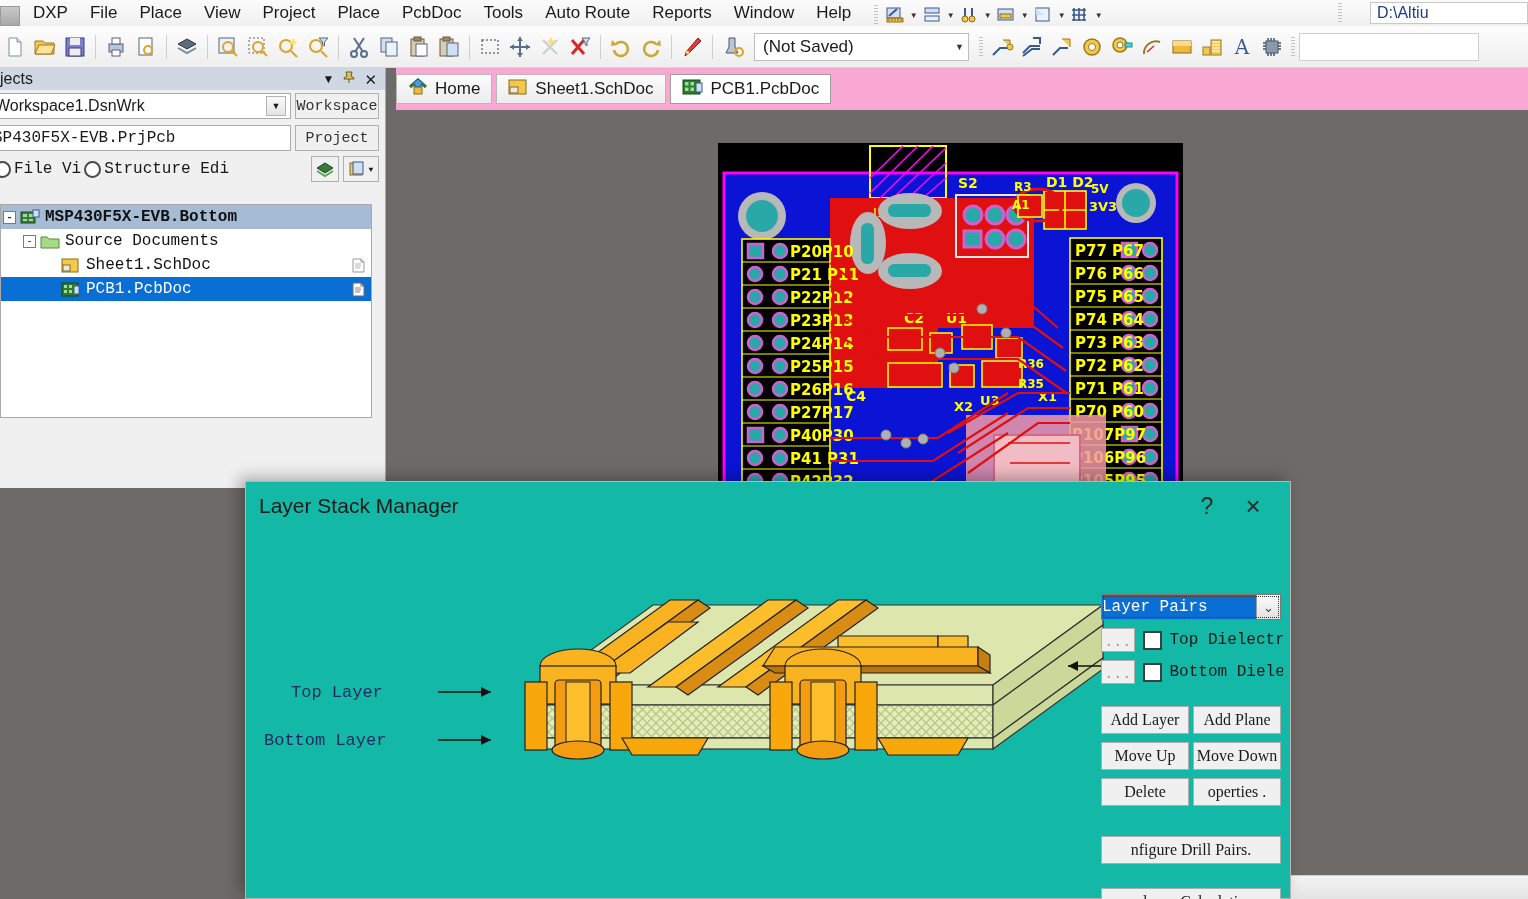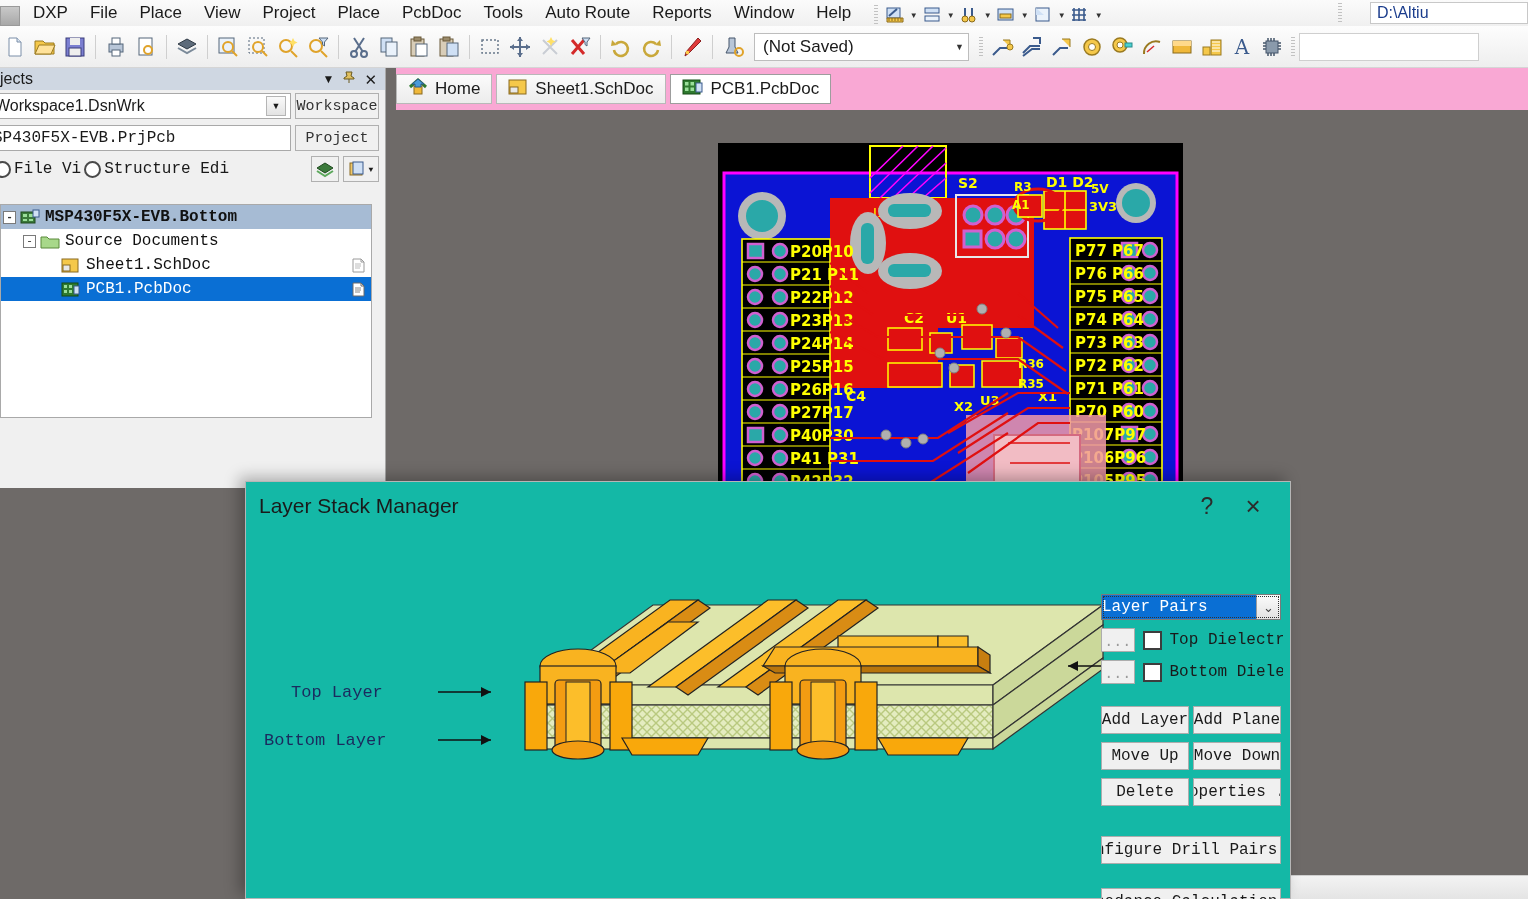--- a/index.html
+++ b/index.html
@@ -179,21 +179,21 @@
     font-family:"Liberation Mono", monospace; font-size:15px; color:#9a9a9a;
     line-height:13px; padding-bottom:2px;
   }
   .chk { width:19px;height:19px;border:2px solid #3d3d3d;background:#fff; flex:none; }
   .chklbl { font-family:"Liberation Mono", monospace; font-size:16px; color:#1a1a1a;
     white-space:nowrap; overflow:hidden; }
   .btnrow { display:flex; gap:4px; margin-top:8px; }
   .dbtn {
     height:28px; background:#f0f0f0; border:1px solid #adadad;
     display:flex; align-items:center; justify-content:center;
-    font-family:Liberation Mono, monospace; font-size:16px; color:#1a1a1a;
+    font-family:Liberation Serif, serif; font-size:16px; color:#1a1a1a;
     white-space:nowrap; overflow:hidden;
   }
   .dbtn.half { width:88px; }
   .dbtn.full { width:180px; }
   .gap14 { height:14px; }
   .gap20 { height:22px; }
 
   .stackfig { position:absolute; left:0px; top:40px; width:860px; height:200px;padding-left:32px; }
   .figlabel {
     position:absolute; font-family:"Liberation Mono", monospace; font-size:17px; color:#1b2a5e;

